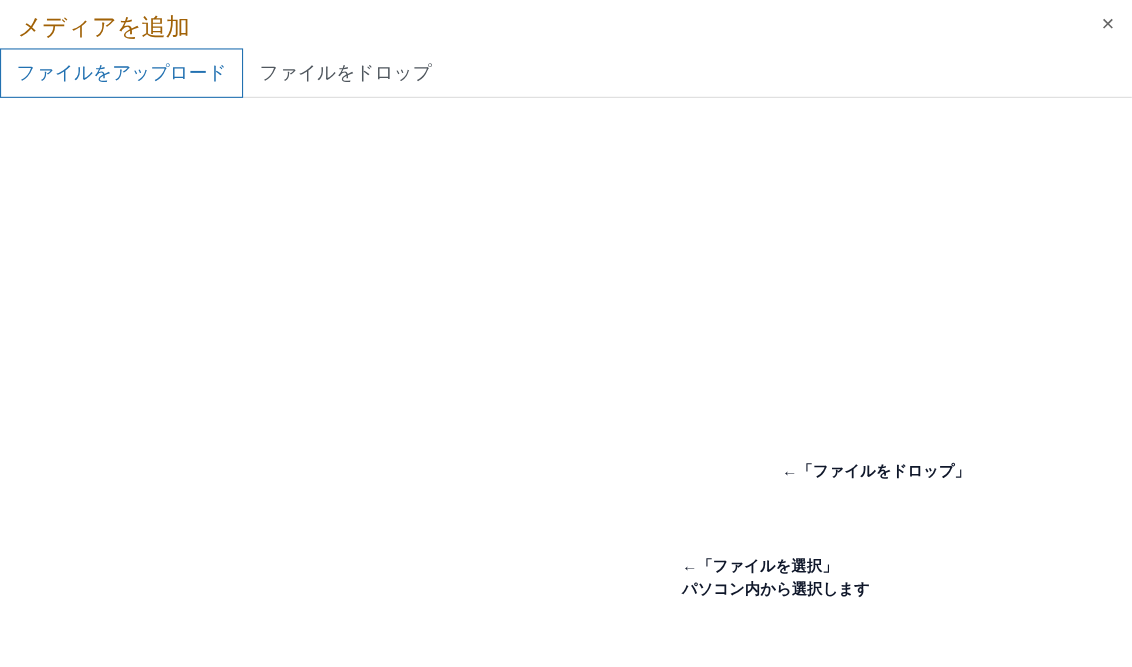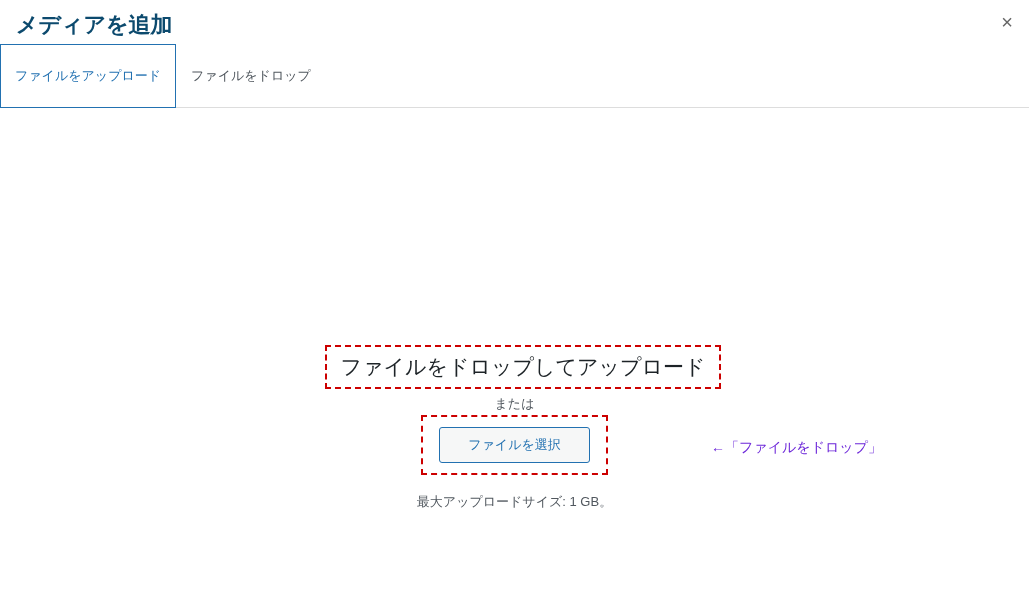--- a/index.html
+++ b/index.html
@@ -10,40 +10,40 @@
       height: 606px;
       position: relative;
       overflow: hidden;
     }
     .modal-header {
       padding: 10px 16px 4px 16px;
       position: relative;
     }
     .modal-title {
       font-size: 22px;
-      font-weight: 700;
-      color: #0c4a6e;
+      font-weight: 400;
+      color: #a16207;
     }
     .close-btn {
       position: absolute;
       top: 8px;
       right: 12px;
       font-size: 20px;
       color: #666;
       cursor: pointer;
       line-height: 1;
       padding: 4px;
     }
     .tabs {
       display: flex;
       border-bottom: 1px solid #ddd;
     }
     .tab {
-      padding: 22px 14px;
-      font-size: 13px;
+      padding: 10px 14px;
+      font-size: 17px;
       color: #50575e;
       cursor: pointer;
       border: 1px solid transparent;
       margin-bottom: -1px;
     }
     .tab.active {
       color: #2271b1;
       border: 1px solid #2271b1;
       background: #fff;
     }
@@ -92,22 +92,22 @@
       cursor: pointer;
     }
     .max-size {
       font-size: 13px;
       color: #50575e;
       margin-top: 18px;
     }
     .annotation {
       position: absolute;
       font-size: 14px;
-      font-weight: 400;
-      color: #6d28d9;
+      font-weight: 700;
+      color: #0f172a;
       line-height: 1.5;
       text-align: left;
     }
     .annotation-1 { left: 711px; top: 329px; }
     .annotation-2 { left: 620px; top: 415px; }
   </style>
 </head>
 <body>
 
 <div class="modal-header">
@@ -115,29 +115,23 @@
   <span class="close-btn">×</span>
 </div>
 
 <div class="tabs">
   <div class="tab active">ファイルをアップロード</div>
   <div class="tab">ファイルをドロップ</div>
 </div>
 
 <div class="main-area">
 
-  <div class="upload-center" style="top:237px;">
-    <div class="drop-box">
-      <div class="drop-text">ファイルをドロップしてアップロード</div>
-    </div>
-    <div class="or-text">または</div>
-    <div class="select-box">
-      <span class="select-btn">ファイルを選択</span>
-    </div>
-    <div class="max-size">最大アップロードサイズ: 1 GB。</div>
-  </div>
 
   <div class="annotation annotation-1">
     <span>←</span><span>「ファイルをドロップ」</span><br>
   </div>
 
+  <div class="annotation annotation-2">
+    <span>←</span><span>「ファイルを選択」</span><br>
+    <span>パソコン内から選択します</span>
+  </div>
 
 </div>
 
 </body></html>

